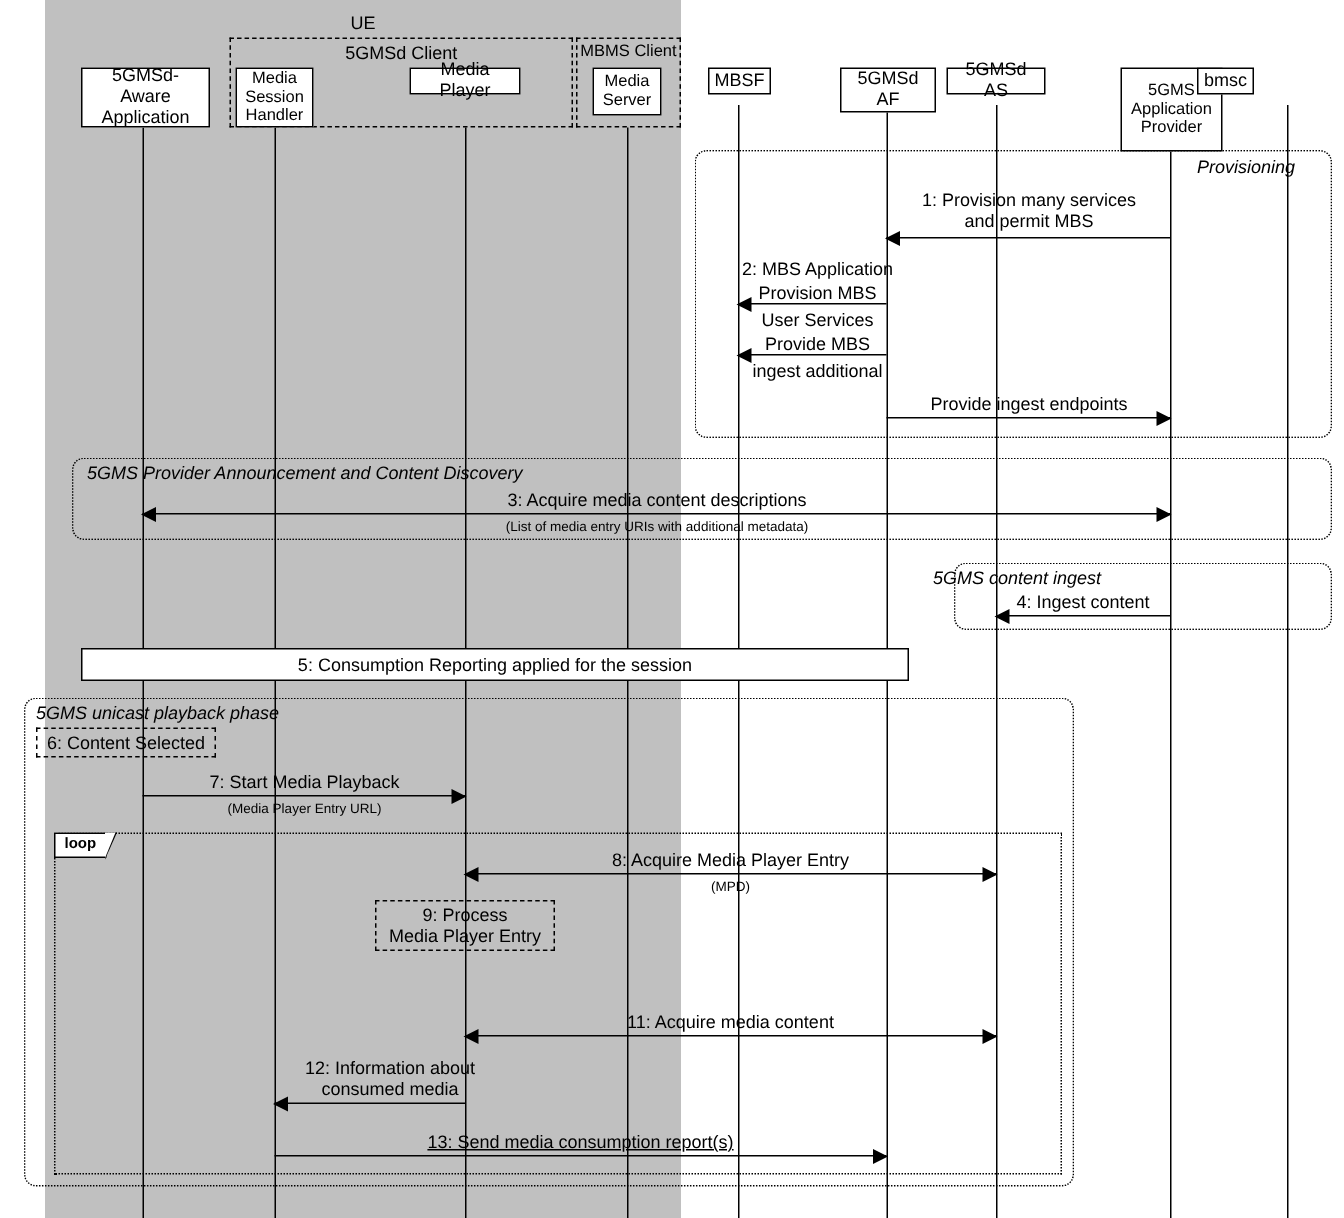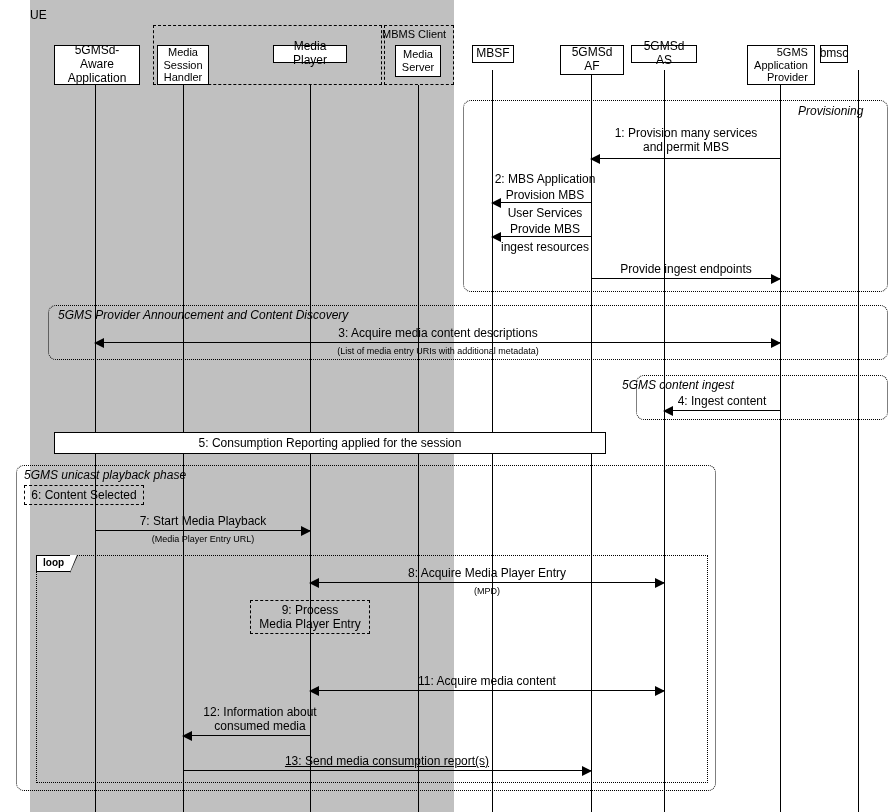--- a/index.html
+++ b/index.html
@@ -49,21 +49,21 @@
   .dashedbox.rounded { border-radius: 8px; }
   .dashedbox.dotted { border-style: dotted; }
   .region-caption {
     position: absolute;
     font-style: italic;
     font-size: 12px;
     background: transparent;
   }
   .grouplabel {
     position: absolute;
-    text-align: left;
+    text-align: center;
     font-size: 12px;
   }
   .msg {
     position: absolute;
     height: 0;
     border-top: 1px solid #000;
   }
   .msg .head-r, .msg .head-l {
     position: absolute;
     width: 0; height: 0;
@@ -148,39 +148,40 @@
   <div class="lifeline" style="left:418px; top:85px; height:727px;"></div>
   <div class="lifeline" style="left:492px; top:70px; height:742px;"></div>
   <div class="lifeline" style="left:591px; top:70px; height:742px;"></div>
   <div class="lifeline" style="left:664px; top:70px; height:742px;"></div>
   <div class="lifeline" style="left:780px; top:85px; height:727px;"></div>
   <div class="lifeline" style="left:858px; top:70px; height:742px;"></div>
 
   <div class="grouplabel" style="left:30px; top:8px; width:424px;">UE</div>
 
   <div class="dashedbox" style="left:153px; top:25px; width:229px; height:60px;"></div>
+  <div class="grouplabel" style="left:153px; top:28px; width:229px;">5GMSd Client</div>
 
   <div class="dashedbox" style="left:384px; top:25px; width:70px; height:60px;"></div>
   <div class="grouplabel" style="left:382px; top:28px; width:74px; font-size:11px;">MBMS Client</div>
 
   <div class="box" style="left:54px;  top:45px; width:86px; height:40px; white-space:pre-line;">5GMSd-Aware
 Application</div>
   <div class="box" style="left:157px; top:45px; width:52px; height:40px; font-size:11px; white-space:pre-line;">Media
 Session
 Handler</div>
   <div class="box" style="left:273px; top:45px; width:74px; height:18px;">Media Player</div>
   <div class="box" style="left:395px; top:45px; width:46px; height:32px; font-size:11px; white-space:pre-line;">Media
 Server</div>
   <div class="box" style="left:472px; top:45px; width:42px; height:18px;">MBSF</div>
   <div class="box" style="left:560px; top:45px; width:64px; height:30px;">5GMSd AF</div>
   <div class="box" style="left:631px; top:45px; width:66px; height:18px;">5GMSd AS</div>
-  <div class="box" style="left:747px; top:45px; width:68px; height:40px; font-size:11px; white-space:pre-line;text-align:right;">5GMS
+  <div class="box" style="left:747px; top:45px; width:68px; height:56px; font-size:11px; white-space:pre-line;">5GMS
 Application
 Provider</div>
-  <div class="box" style="left:820px; top:45px; width:28px; height:18px;">bmsc</div>
+  <div class="box" style="left:798px; top:45px; width:38px; height:18px;">bmsc</div>
 
   <div class="dashedbox rounded dotted" style="left:463px; top:100px; width:425px; height:192px;"></div>
   <div class="region-caption" style="left:798px; top:104px;">Provisioning</div>
 
   <div class="msg" style="left:591px; top:158px; width:189px;">
     <div class="head-l"></div>
   </div>
   <div class="msglabel" style="left:686px; top:126px; white-space:pre-line;">1: Provision many services
 and permit MBS</div>
 
@@ -189,21 +190,21 @@
   <div class="msg" style="left:492px; top:202px; width:99px;">
       <div class="head-l"></div>
     </div>
   <div class="msglabel" style="left:545px; top:188px;">Provision MBS</div>
   <div class="msglabel" style="left:545px; top:206px;">User Services</div>
 
   <div class="msg" style="left:492px; top:236px; width:99px;">
       <div class="head-l"></div>
     </div>
   <div class="msglabel" style="left:545px; top:222px;">Provide MBS</div>
-  <div class="msglabel" style="left:545px; top:240px;">ingest resources</div>
+  <div class="msglabel" style="left:545px; top:240px;">ingest additional</div>
 
   <div class="msg" style="left:591px; top:278px; width:189px;">
       <div class="head-r"></div>
     </div>
   <div class="msglabel" style="left:686px; top:262px;">Provide ingest endpoints</div>
 
   <div class="dashedbox rounded dotted" style="left:48px; top:305px; width:840px; height:55px;"></div>
   <div class="region-caption" style="left:58px; top:308px;">5GMS Provider Announcement and Content Discovery</div>
 
   <div class="msg" style="left:95px; top:342px; width:685px;">

